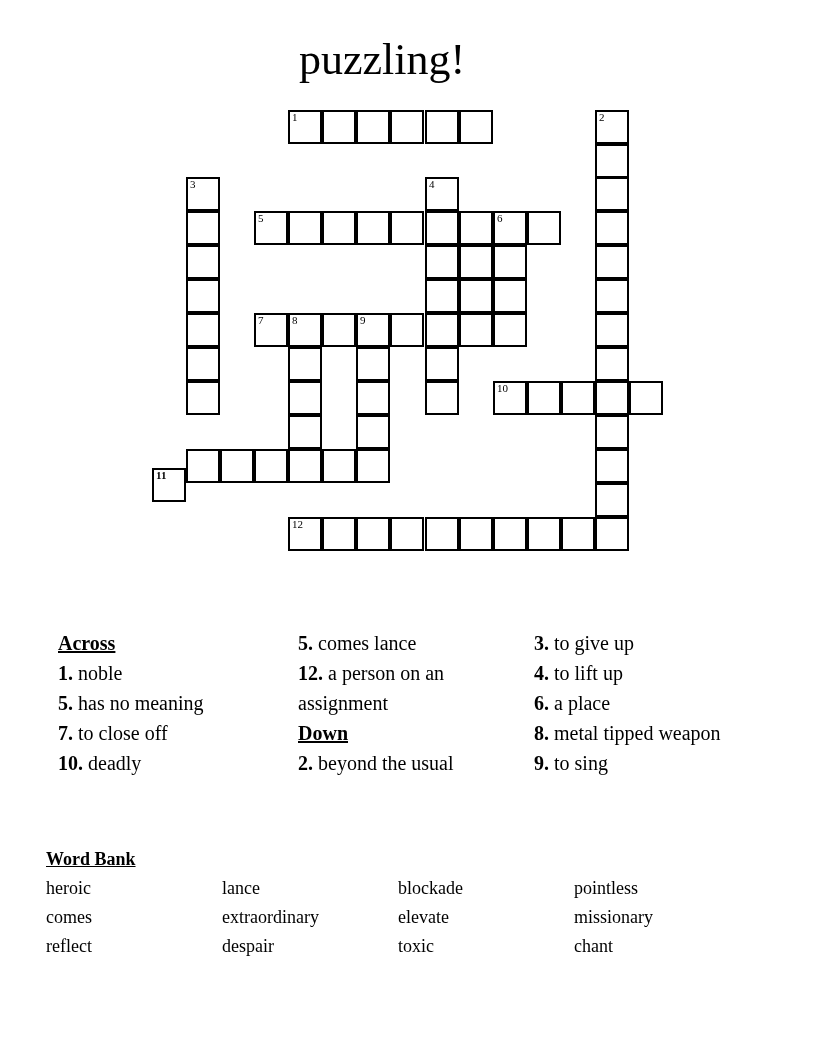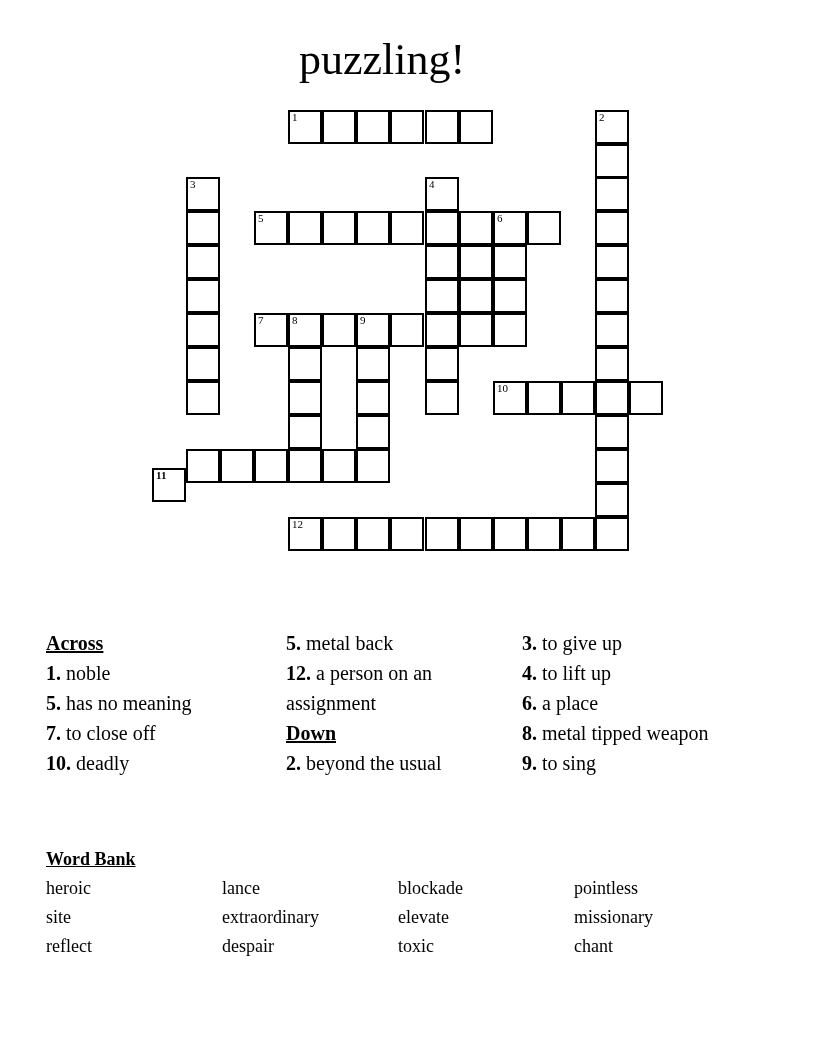--- a/index.html
+++ b/index.html
@@ -33,21 +33,21 @@
     background:#fff;
   }
   .cell .num{
     position:absolute;left:2px;top:-1px;
     font-size:11px;line-height:12px;
     font-family:"Liberation Serif","DejaVu Serif",serif;
   }
 
   
   .clues{position:absolute;left:46px;top:628px;width:740px;}
-  .cluecols{display:flex;align-items:flex-end;}
+  .cluecols{display:flex;align-items:flex-end;margin-left:12px;}
   .cluecol{font-size:20px;line-height:30px;}
   .cluecol.c1{width:240px;}
   .cluecol.c2{width:236px;}
   .cluecol.c3{width:250px;}
   .cluehead{font-weight:bold;text-decoration:underline;font-size:20px;line-height:30px;}
   .clueline{font-size:20px;line-height:30px;}
   .clueline b{font-weight:bold;}
 
   
   .wordbank{position:absolute;left:46px;top:846px;width:740px;}
@@ -171,41 +171,41 @@
   <div class="clues">
     <div class="cluecols">
       <div class="cluecol c1">
           <div class="cluehead">Across</div>
           <div class="clueline"><b>1.</b><span> noble</span></div>
           <div class="clueline"><b>5.</b><span> has no meaning</span></div>
           <div class="clueline"><b>7.</b><span> to close off</span></div>
           <div class="clueline"><b>10.</b><span> deadly</span></div>
         </div>
       <div class="cluecol c2">
-          <div class="clueline"><b>5.</b><span> metal back</span></div>
+          <div class="clueline"><b>5.</b><span> comes lance</span></div>
           <div class="clueline"><b>12.</b><span> a person on an assignment</span></div>
           <div class="cluehead">Down</div>
           <div class="clueline"><b>2.</b><span> beyond the usual</span></div>
         </div>
       <div class="cluecol c3">
           <div class="clueline"><b>3.</b><span> to give up</span></div>
           <div class="clueline"><b>4.</b><span> to lift up</span></div>
           <div class="clueline"><b>6.</b><span> a place</span></div>
           <div class="clueline"><b>8.</b><span> metal tipped weapon</span></div>
           <div class="clueline"><b>9.</b><span> to sing</span></div>
         </div>
     </div>
   </div>
 
   <div class="wordbank">
     <div class="wbhead">Word Bank</div>
     <div class="wbgrid">
         <div class="wbcol">
           <div class="wbword">heroic</div>
-          <div class="wbword">site</div>
+          <div class="wbword">comes</div>
           <div class="wbword">reflect</div>
         </div>
         <div class="wbcol">
           <div class="wbword">lance</div>
           <div class="wbword">extraordinary</div>
           <div class="wbword">despair</div>
         </div>
         <div class="wbcol">
           <div class="wbword">blockade</div>
           <div class="wbword">elevate</div>

